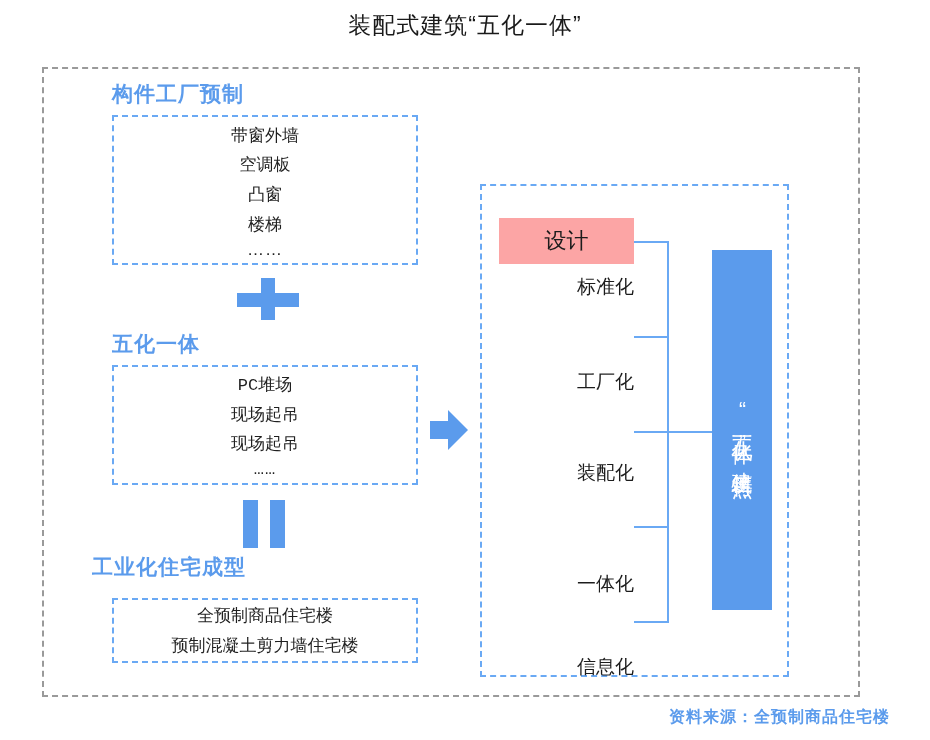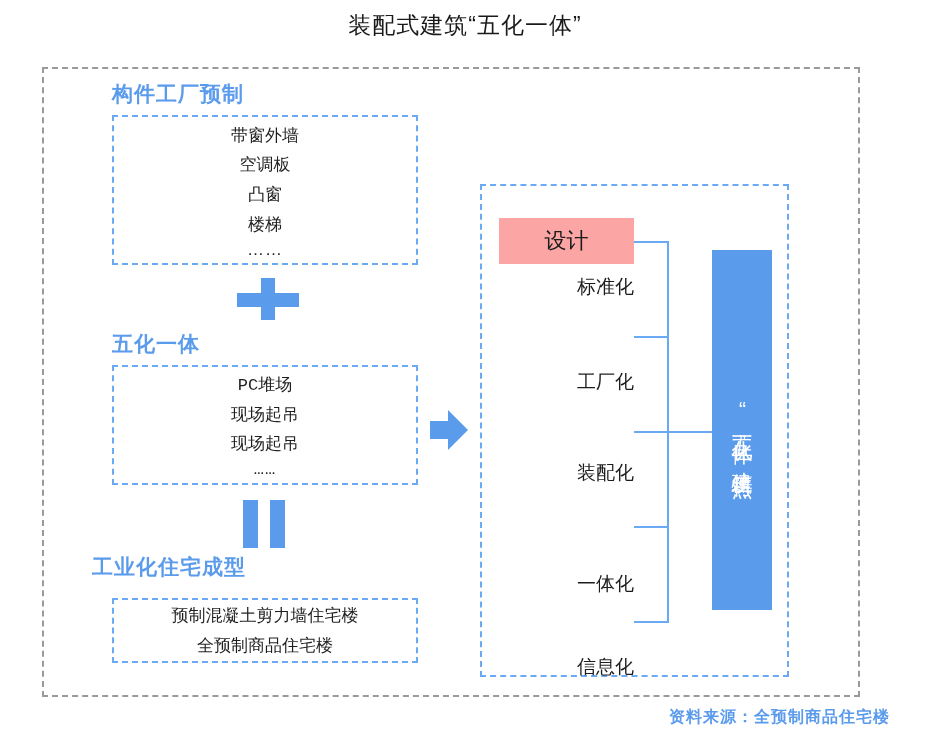--- a/index.html
+++ b/index.html
@@ -177,22 +177,22 @@
 </div>
 
 <div class="equals-icon">
   <div class="bar b1"></div>
   <div class="bar b2"></div>
 </div>
 
 <div class="section-heading" id="head-industrial">工业化住宅成型</div>
 
 <div class="dashed-box" id="box-industrial">
+  <div class="item">全预制商品住宅楼</div>
   <div class="item">预制混凝土剪力墙住宅楼</div>
-  <div class="item">全预制商品住宅楼</div>
 </div>
 
 <div class="arrow-right">
   <div class="shaft"></div>
   <div class="head"></div>
 </div>
 
 <div class="right-panel">
 
   <div class="stage-box" style="top:32px">设计</div>

